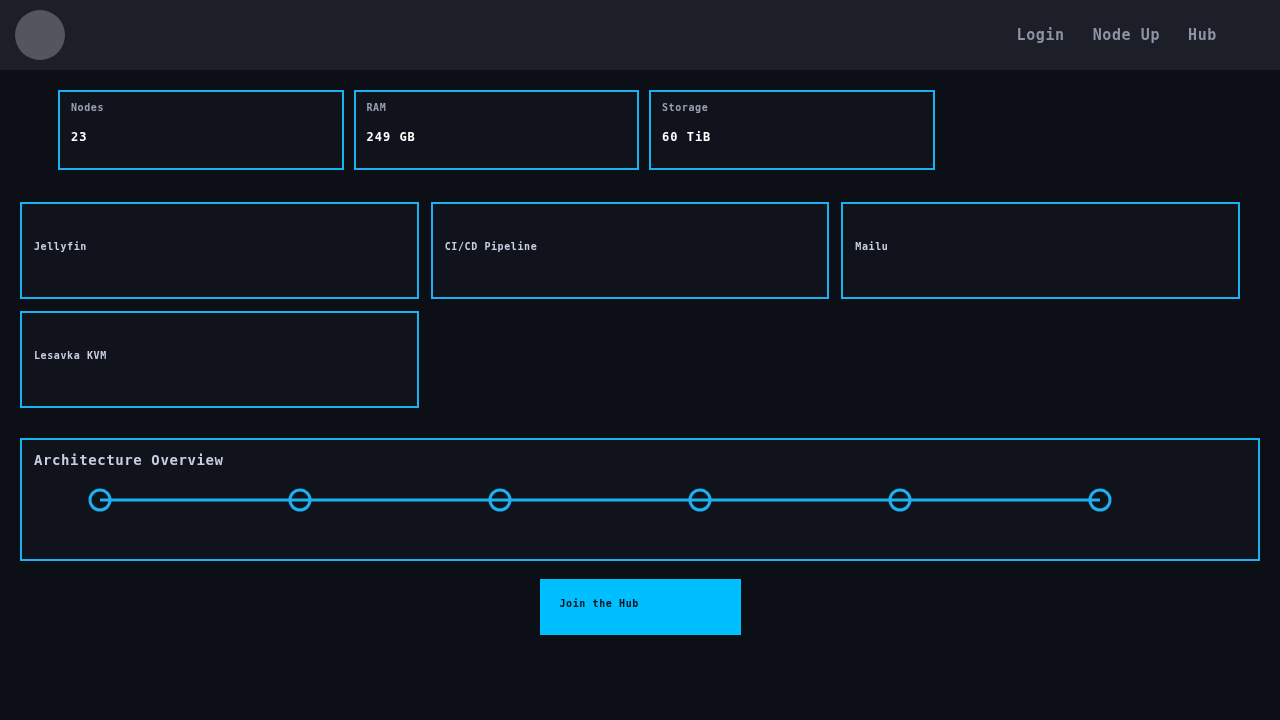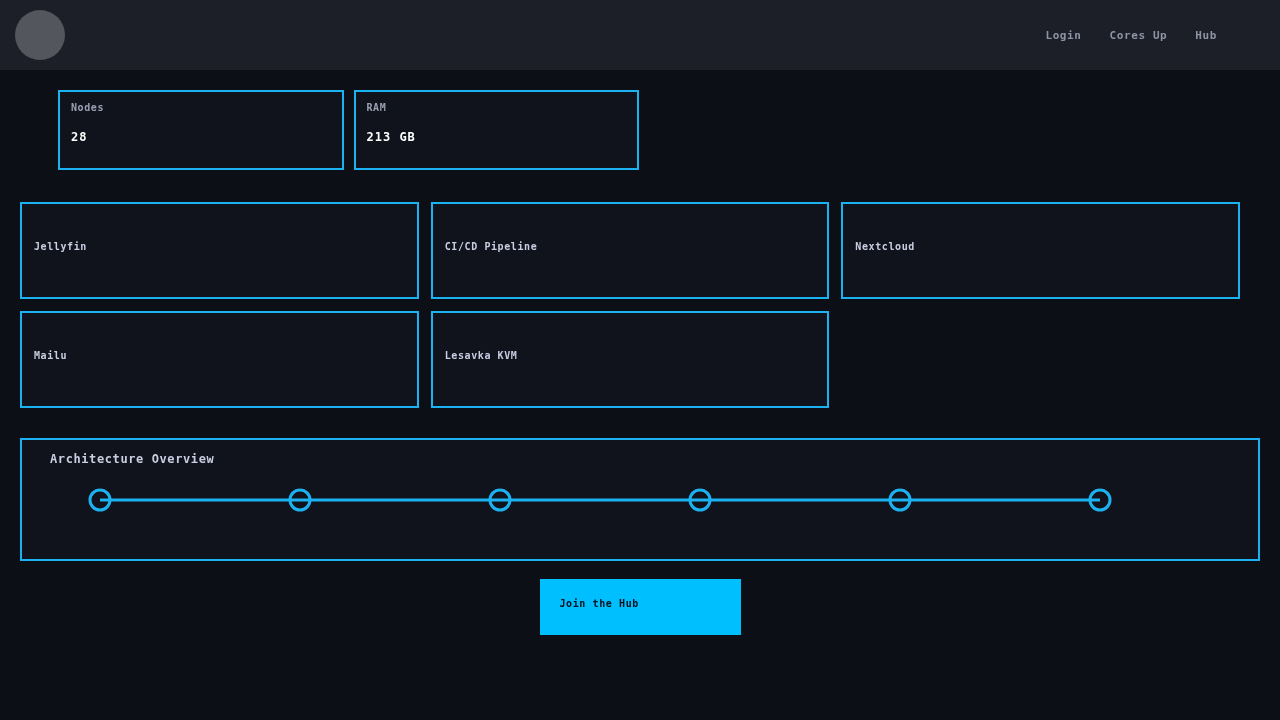--- a/index.html
+++ b/index.html
@@ -26,21 +26,21 @@
     flex: 0 0 auto;
   }
   .nav {
     margin-left: auto;
     display: flex; align-items: center;
     gap: 28px;
     padding-right: 63px;
   }
   .nav-link {
     color: #8d92a4;
-    font-size: 11px;
+    font-size: 15px;
     letter-spacing: 0.6px;
     cursor: pointer;
     text-decoration: none;
     text-align: center;
   }
 
   
   .stats {
     margin: 19px 0 0 20px;
     width: 1210px;
@@ -94,23 +94,23 @@
   
   .arch-panel {
     margin: 30px 0 0 20px;
     width: 1240px; height: 123px;
     background: #10131c;
     border: 2px solid #1bb2f2;
     position: relative;
   }
   .arch-title {
     position: absolute;
-    top: 12px; left: 28px;
+    top: 12px; left: 12px;
     color: #c9cde2;
-    font-size: 12px;
+    font-size: 14px;
     letter-spacing: 0.6px;
   }
   .arch-svg {
     position: absolute;
     left: 0; top: 0;
     width: 1236px; height: 119px;
   }
   .arch-svg line   { stroke: #1bb2f2; stroke-width: 3; }
   .arch-svg circle { stroke: #1bb2f2; stroke-width: 3; fill: none; }
 
@@ -137,45 +137,46 @@
     cursor: pointer;
   }
 </style>
 </head>
 <body>
 
 <div class="header">
   <div class="avatar"></div>
   <div class="nav">
     <a class="nav-link">Login</a>
-    <a class="nav-link">Cores Up</a>
+    <a class="nav-link">Node Up</a>
     <a class="nav-link">Hub</a>
   </div>
 </div>
 
 <div class="stats">
   <div class="stat-card">
     <div class="stat-label">Nodes</div>
-    <div class="stat-value">28</div>
+    <div class="stat-value">23</div>
   </div>
   <div class="stat-card">
     <div class="stat-label">RAM</div>
-    <div class="stat-value">213 GB</div>
+    <div class="stat-value">249 GB</div>
+  </div>
+  <div class="stat-card">
+    <div class="stat-label">Storage</div>
+    <div class="stat-value">60 TiB</div>
   </div>
 </div>
 
 <div class="services">
   <div class="service-card">
     <span class="service-name">Jellyfin</span>
   </div>
   <div class="service-card">
     <span class="service-name">CI/CD Pipeline</span>
-  </div>
-  <div class="service-card">
-    <span class="service-name">Nextcloud</span>
   </div>
   <div class="service-card">
     <span class="service-name">Mailu</span>
   </div>
   <div class="service-card">
     <span class="service-name">Lesavka KVM</span>
   </div>
 </div>
 
 <div class="arch-panel">

